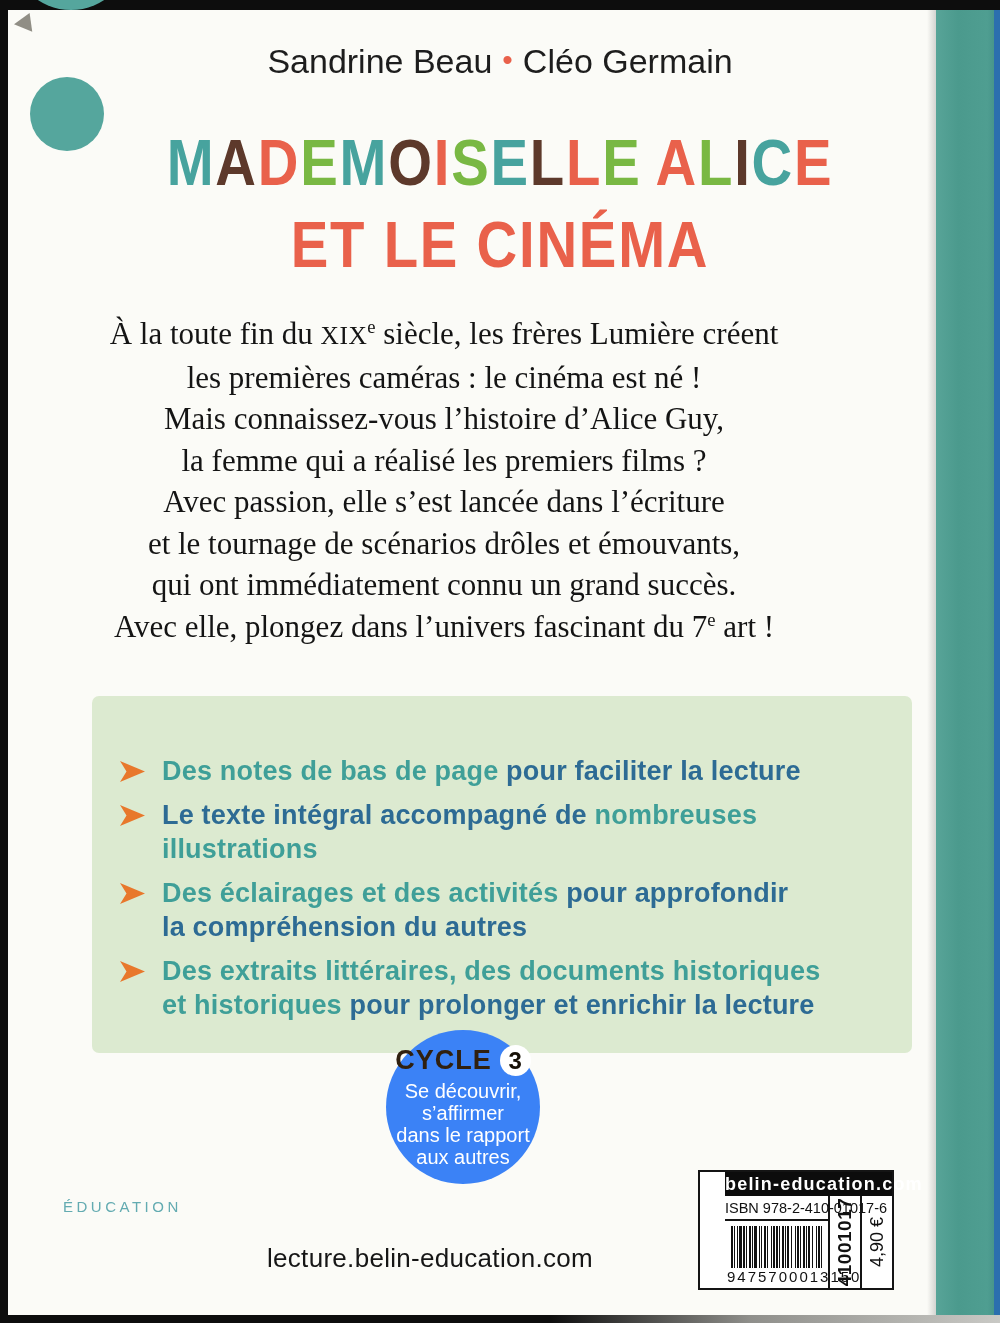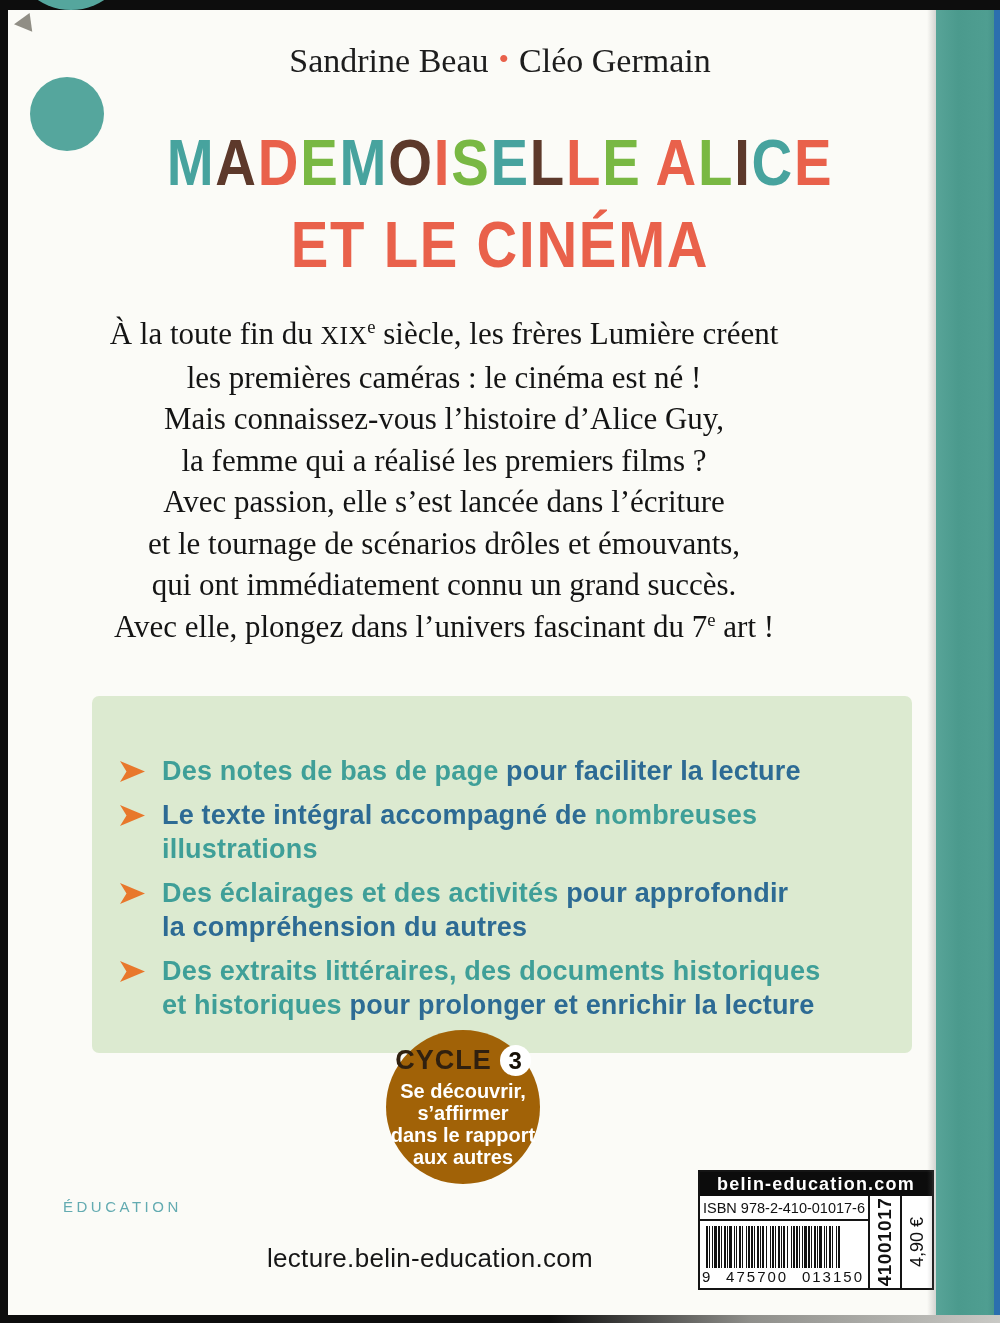--- a/index.html
+++ b/index.html
@@ -19,21 +19,21 @@
   
   .dot-large{position:absolute;left:30px;top:77px;width:74px;height:74px;border-radius:50%;
         background:#55a69d;z-index:6;}
   .dot-top{position:absolute;left:11px;top:-110px;width:120px;height:120px;border-radius:50%;
         background:#55a69d;z-index:6;}
   .speaker{position:absolute;left:14px;top:14px;width:0;height:0;z-index:7;
         border-top:9px solid transparent;border-bottom:10px solid transparent;
         border-right:17px solid #8a887e;transform:rotate(-8deg);opacity:.95;}
   
   .authors{position:absolute;left:0;top:42px;width:1000px;text-align:center;
-        font-family:Liberation Serif, serif;font-size:34px;color:#1d1d1d;z-index:2;}
+        font-family:Liberation Sans, sans-serif;font-size:34px;color:#1d1d1d;z-index:2;}
   .authors .sep{color:#e9614b;font-size:30px;padding:0 10px;position:relative;top:-3px;}
   
   .title{position:absolute;left:0;top:122px;width:1000px;text-align:center;z-index:2;}
   .title-line{font-weight:700;font-size:64px;letter-spacing:2px;line-height:82px;
         transform:scaleX(.88);transform-origin:center;white-space:nowrap;}
   .c-teal{color:#47a39e}.c-brown{color:#5d392b}.c-coral{color:#e9614b}.c-green{color:#79b843}
   .title .sp{display:inline-block;width:16px;}
   
   .synopsis{position:absolute;left:0;top:313px;width:888px;text-align:center;z-index:2;
         font-family:"Liberation Serif",serif;font-size:31px;line-height:41.5px;color:#141414;}
@@ -42,37 +42,37 @@
   
   .feature-box{position:absolute;left:92px;top:696px;width:820px;height:357px;background:#dcead0;
         border-radius:7px;z-index:1;box-sizing:border-box;padding:58px 20px 0 28px;}
   .feature{display:flex;align-items:flex-start;margin-bottom:10px;}
   .arrow{flex:0 0 auto;width:25px;height:21px;margin:7px 17px 0 0;background:#e8782c;
         clip-path:polygon(0 0,100% 50%,0 100%,26% 50%);}
   .feature-text{font-weight:700;font-size:27px;line-height:34px;letter-spacing:.2px;}
   .t-blue{color:#2d6b94}.t-teal{color:#3f9f98}
   
   .badge{position:absolute;left:386px;top:1030px;width:154px;height:154px;border-radius:50%;
-        background:#a16207;z-index:2;text-align:center;box-sizing:border-box;padding-top:15px;}
+        background:#3b82f6;z-index:2;text-align:center;box-sizing:border-box;padding-top:15px;}
   .badge-head{display:flex;align-items:center;justify-content:center;}
   .badge-cycle{font-weight:700;font-size:27px;color:#30200f;letter-spacing:1px;}
   .badge-num{width:31px;height:31px;border-radius:50%;background:#fff;color:#171006;
         font-weight:700;font-size:24px;line-height:31px;margin-left:8px;}
-  .badge-lines{color:#fff;font-weight:700;font-size:20px;line-height:22px;margin-top:4px;text-align:center;}
+  .badge-lines{color:#fff;font-weight:400;font-size:20px;line-height:22px;margin-top:4px;text-align:center;}
   
   .belin{position:absolute;left:43px;top:1200px;z-index:2;}
   .belin-name{font-size:49px;font-weight:600;color:#1b1b1b;letter-spacing:0;}
   .belin-name .bt{color:#63abb1;}
   .belin-sub{font-size:15px;color:#63abb1;letter-spacing:3.5px;margin:-2px 0 0 20px;}
   
   .website{position:absolute;left:0;top:1243px;width:860px;text-align:center;z-index:2;
         font-weight:500;font-size:26px;color:#161616;letter-spacing:.3px;}
   
-  .bc{position:absolute;left:698px;top:1170px;width:236px;background:#fff;z-index:2;
-        border:2px solid #141414;box-sizing:border-box;}
+  .bc{position:absolute;left:698px;top:1170px;width:196px;background:#fff;z-index:2;
+        border:2px solid #141414;box-sizing:border-box;padding-left:25px;}
   .bc-header{background:#0c0c0c;color:#fff;font-weight:700;font-size:18px;letter-spacing:1.2px;
         text-align:center;height:24px;line-height:24px;white-space:nowrap;}
   .bc-body{display:flex;}
   .bc-main{flex:1;min-width:0;}
   .bc-isbn{font-size:14.5px;color:#111;text-align:center;padding:4px 0 3px;
         border-bottom:2px solid #141414;white-space:nowrap;}
   .bc-bars{height:42px;margin:5px 6px 0;display:flex;align-items:stretch;overflow:hidden;}
   .bc-bars div{height:100%;}
   .bc-digits{display:flex;justify-content:space-between;font-size:15px;color:#111;
         padding:0 4px 3px 2px;letter-spacing:2px;}

